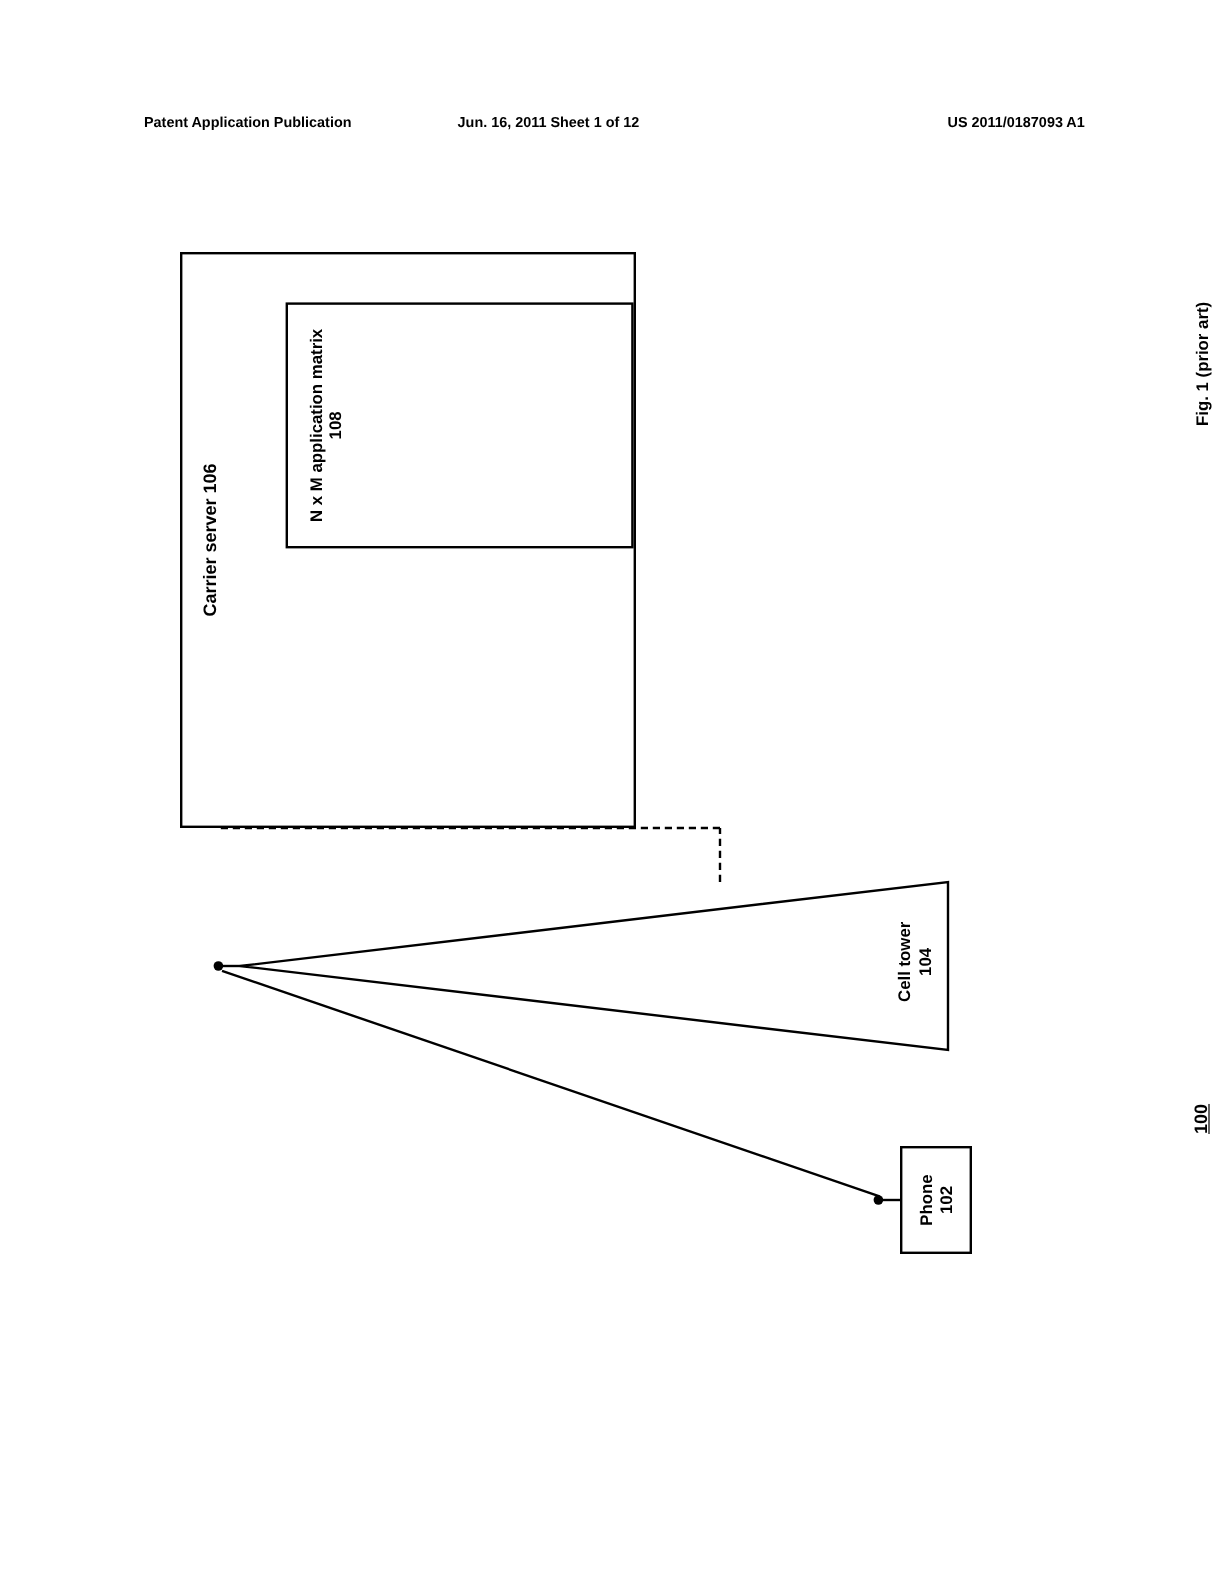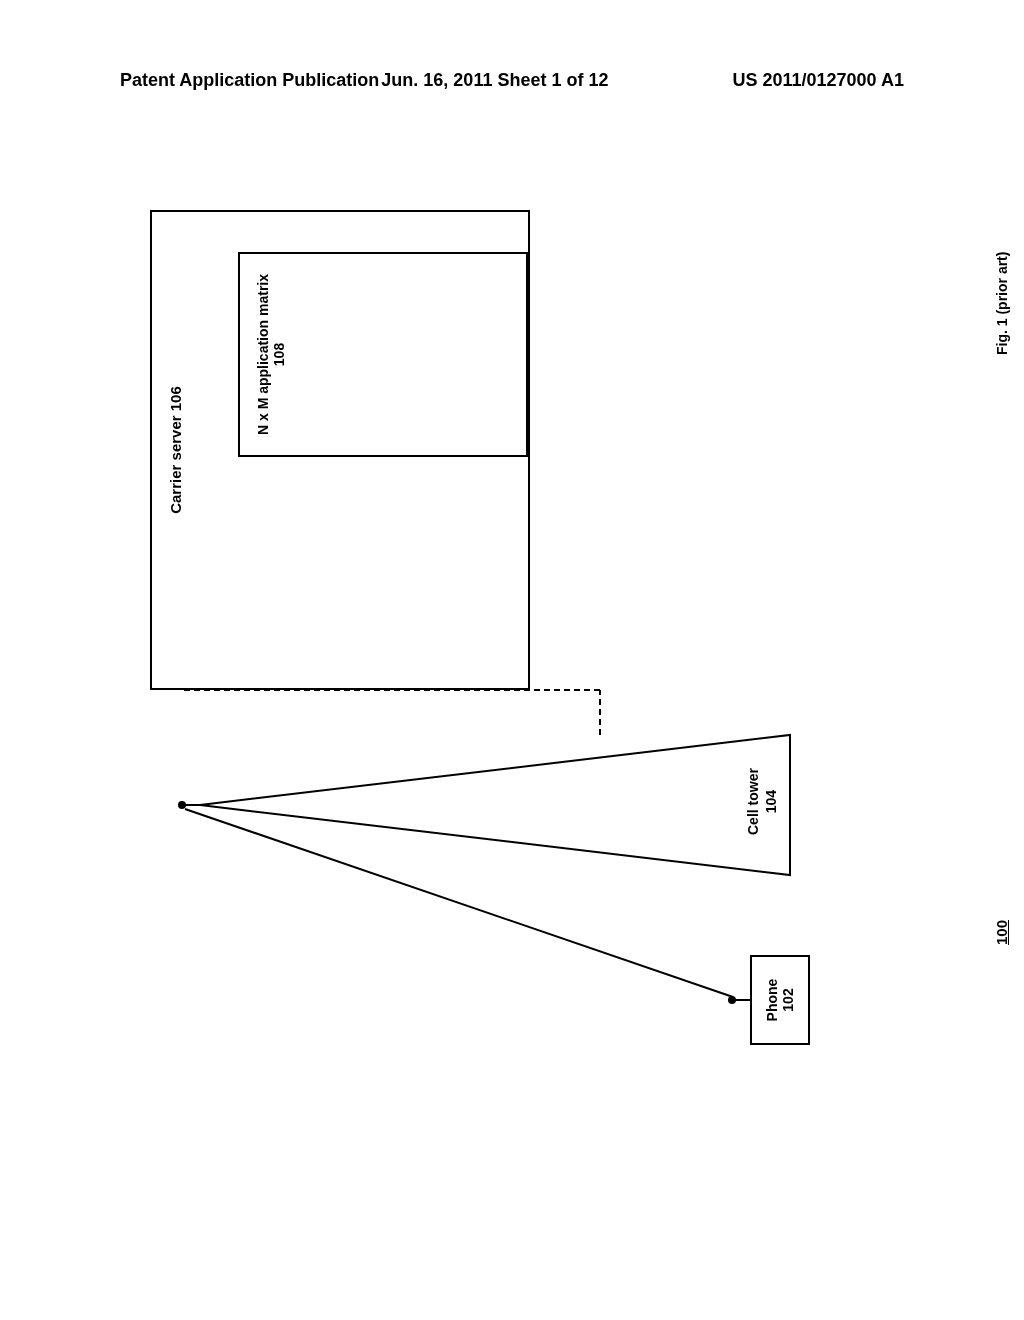--- a/index.html
+++ b/index.html
@@ -9,28 +9,28 @@
     }
     body {
       width: 1024px;
       height: 1320px;
       background: white;
       font-family: Arial, sans-serif;
       position: relative;
     }
     .header {
       position: absolute;
-      top: 70px;
+      top: 95px;
       left: 0;
       width: 100%;
       display: flex;
       justify-content: space-between;
       padding: 0 120px;
       font-weight: bold;
-      font-size: 18px;
+      font-size: 12px;
     }
     .header-left {
       flex: 1;
     }
     .header-center {
       flex: 1;
       text-align: left;
     }
     .header-right {
       flex: 1;
@@ -132,21 +132,21 @@
       height: 720px;
       pointer-events: none;
     }
   </style>
 </head>
 <body>
 
 <div class="header">
   <div class="header-left">Patent Application Publication</div>
   <div class="header-center">Jun. 16, 2011  Sheet 1 of 12</div>
-  <div class="header-right">US 2011/0127000 A1</div>
+  <div class="header-right">US 2011/0187093 A1</div>
 </div>
 
 <div class="diagram-container">
   <div class="rotated-group">
 
     <svg class="connections">
 
       <line x1="105" y1="630" x2="105" y2="615" stroke="black" stroke-width="2"></line>
       <circle cx="105" cy="612" r="4" fill="black"></circle>
 

